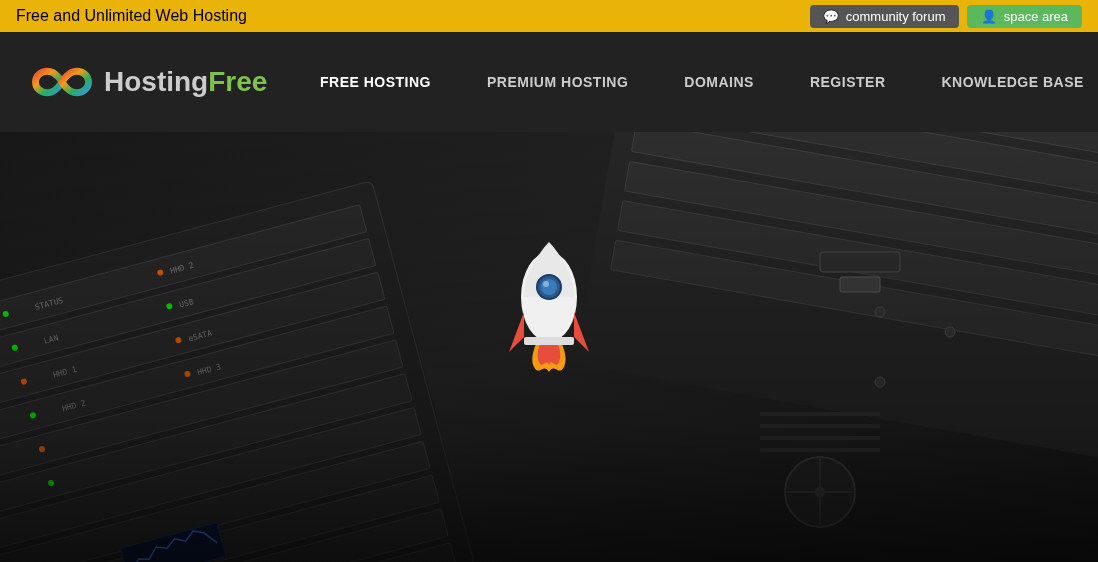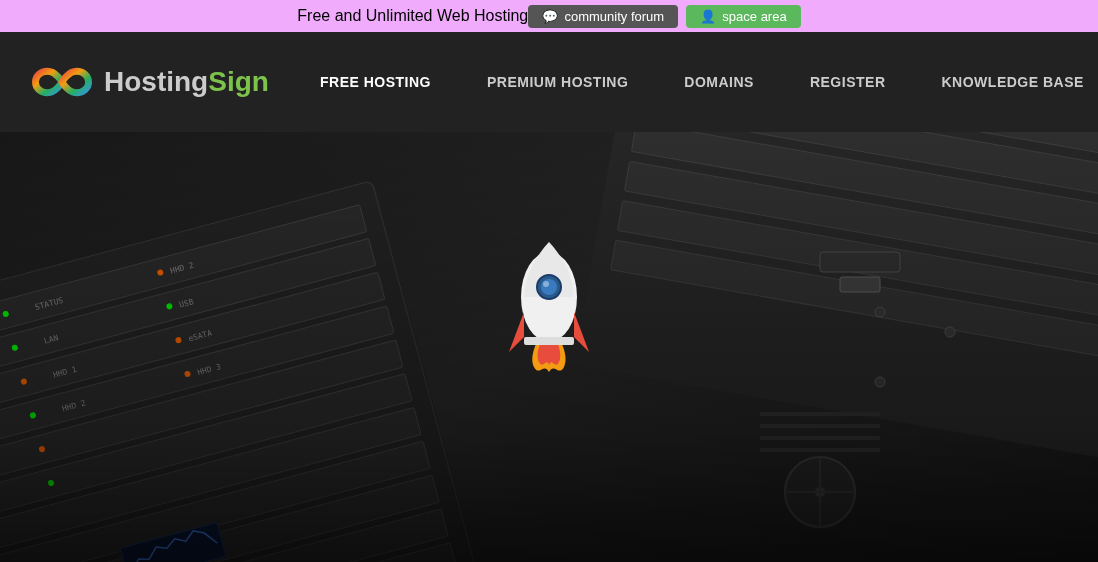--- a/index.html
+++ b/index.html
@@ -1,24 +1,24 @@
 <!DOCTYPE html>
 <html><head>
   <meta charset="utf-8">
   <style>
     * { margin: 0; padding: 0; box-sizing: border-box; }
     body { font-family: 'Segoe UI', Arial, sans-serif; width: 1098px; overflow: hidden; }
 
     
     #top-bar {
-      background: #f0abfc;
+      background: #eab308;
       height: 32px;
       display: flex;
       align-items: center;
-      justify-content: center;
+      justify-content: space-between;
       padding: 0 16px;
     }
     #top-bar-actions {
       display: flex;
       gap: 8px;
     }
     .top-btn {
       display: flex;
       align-items: center;
       gap: 6px;
@@ -170,21 +170,21 @@
           <stop offset="0%" style="stop-color:#e74c3c"></stop>
           <stop offset="33%" style="stop-color:#f39c12"></stop>
           <stop offset="66%" style="stop-color:#27ae60"></stop>
           <stop offset="100%" style="stop-color:#3498db"></stop>
         </linearGradient>
       </defs>
       <path d="M35,27.5 C35,27.5 28,15 18,15 C10,15 4,20.5 4,27.5 C4,34.5 10,40 18,40 C28,40 35,27.5 35,27.5 Z" fill="none" stroke="url(#infGrad1)" stroke-width="8" stroke-linecap="round"></path>
       <path d="M35,27.5 C35,27.5 42,15 52,15 C60,15 66,20.5 66,27.5 C66,34.5 60,40 52,40 C42,40 35,27.5 35,27.5 Z" fill="none" stroke="url(#infGrad1)" stroke-width="8" stroke-linecap="round"></path>
     </svg>
     <div id="logo-text">
-      <span class="infinity" style="color:#ccc;">Hosting</span><span class="free" style="color:#7dc24b;">Sign</span>
+      <span class="infinity" style="color:#ccc;">Hosting</span><span class="free" style="color:#7dc24b;">Free</span>
     </div>
   </div>
   <div id="nav-links">
     <div class="nav-item active">FREE HOSTING</div>
     <div class="nav-item">PREMIUM HOSTING</div>
     <div class="nav-item">DOMAINS</div>
     <div class="nav-item">REGISTER</div>
     <div class="nav-item">KNOWLEDGE BASE</div>
   </div>
 </nav>

